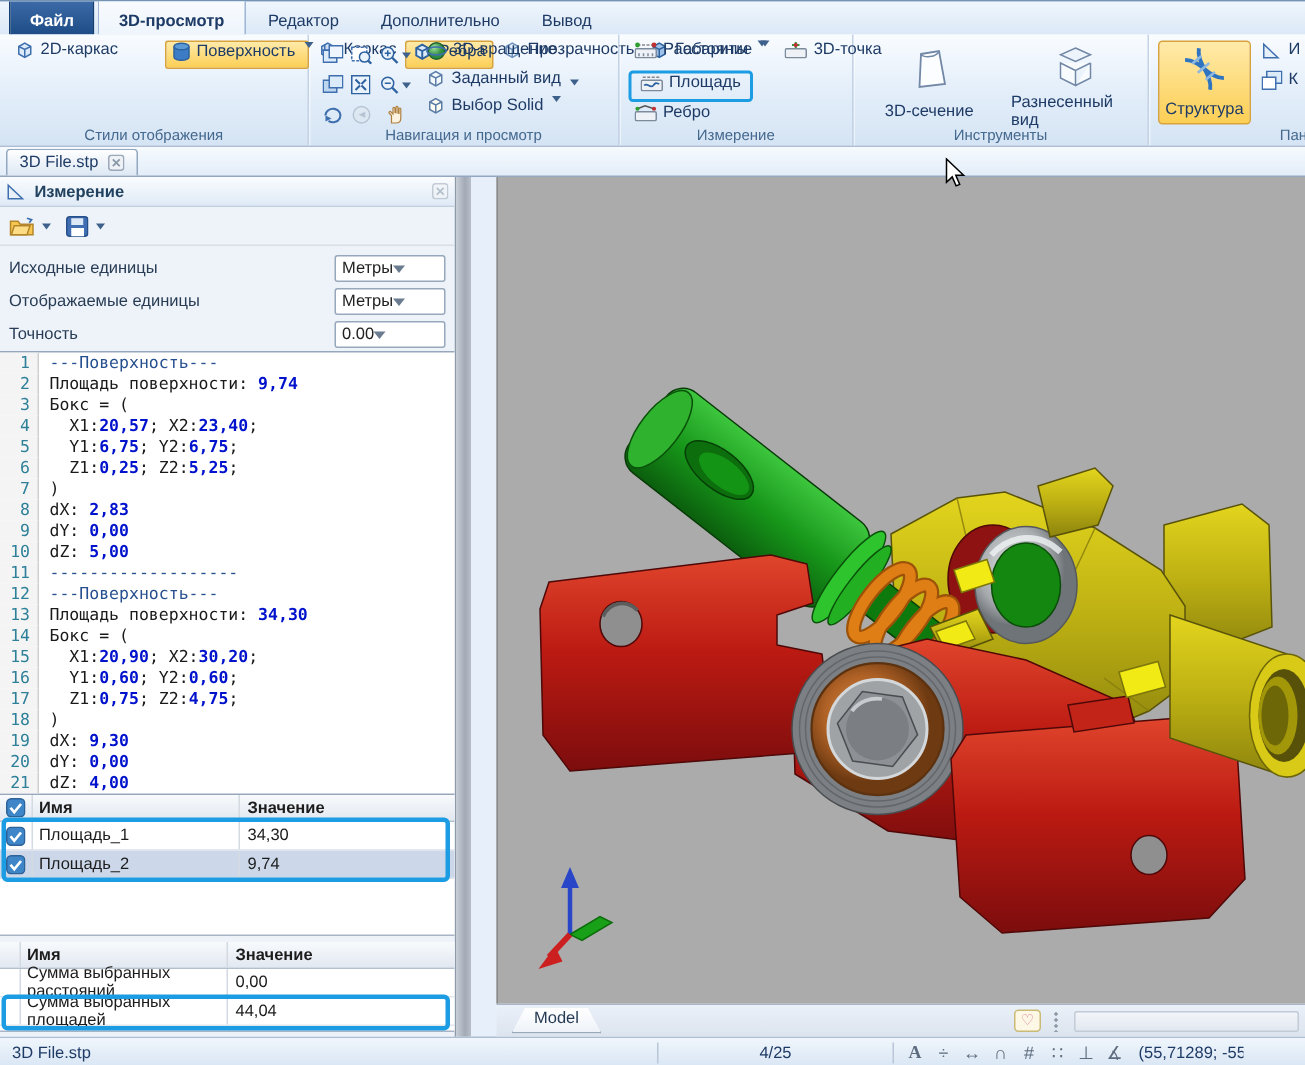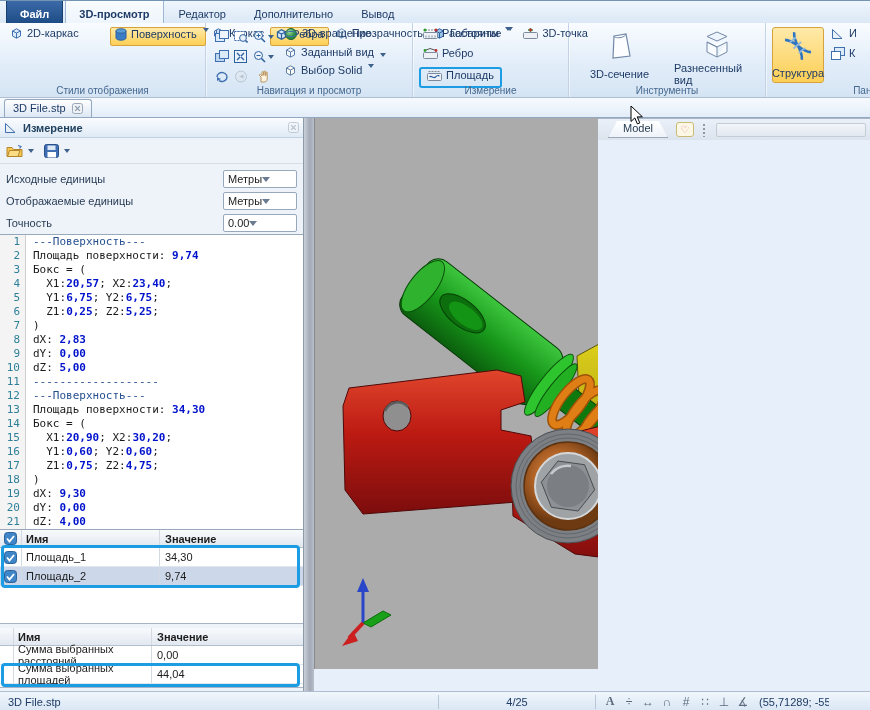--- a/index.html
+++ b/index.html
@@ -21,21 +21,21 @@
   .rgroup{position:relative;flex:0 0 auto;padding:4px 4px 15px 6px;border-right:1px solid #c3d2e4;box-shadow:1px 0 0 #ffffff80;}
   .rlabel{position:absolute;left:0;right:0;bottom:1px;text-align:center;font-size:10px;color:#44688e;white-space:nowrap;}
   .rbtn{display:flex;align-items:flex-start;gap:4px;height:19px;padding:0 4px;border-radius:2px;white-space:nowrap;color:#1e3b66;}
   .rbtn.orange{background:linear-gradient(#ffeaa9,#fccf55);border:1px solid #d8a33c;}
   .dd{width:0;height:0;border-left:3px solid transparent;border-right:3px solid transparent;border-top:4px solid #3e618c;margin-left:2px;flex:0 0 auto;}
   .grid2{display:grid;grid-template-columns:102px 96px;grid-auto-rows:19px;row-gap:1px;column-gap:2px;grid-auto-flow:column;}
   .navgrid{display:grid;grid-template-columns:19px 19px 26px;grid-auto-rows:19px;row-gap:1px;align-items:center;}
   .nic{display:flex;align-items:center;justify-content:center;height:18px;}
   .navbtns{display:flex;flex-direction:column;gap:1px;margin-left:4px;}
   .bigbtn{width:90px;height:56px;display:flex;flex-direction:column;align-items:center;justify-content:space-between;padding:3px 2px;border-radius:3px;}
-  .bigbtn.orange{width:52px;background:linear-gradient(#ffeaa9,#fccf55);border:1px solid #d8a33c;}
+  .bigbtn.orange{width:62px;background:linear-gradient(#ffeaa9,#fccf55);border:1px solid #d8a33c;}
   .bluewrap{border:2px solid #1b9ce3;border-radius:3px;padding:0 2px;display:inline-flex;}
   .panelcol{display:flex;flex-direction:column;gap:1px;margin-left:3px;}
   
   .doctabs{height:20px;background:linear-gradient(#f6fafe,#e3edf8);border-bottom:1px solid #93a8c0;
            display:flex;align-items:flex-end;padding-left:4px;}
   .doctab{display:flex;align-items:center;gap:6px;padding:2px 8px 3px;background:linear-gradient(#fefefe,#dde8f4);
           border:1px solid #93a8c0;border-bottom:none;border-radius:3px 3px 0 0;}
   
   .main{display:flex;height:573px;}
   .panel{position:relative;width:303px;flex:0 0 303px;background:#eef3f9;display:flex;flex-direction:column;}
@@ -65,21 +65,21 @@
   .tr.th{height:18px;background:linear-gradient(#f8fafc,#e2e8f1);border-bottom:1px solid #b4bfcc;font-weight:bold;color:#1c1c1c;}
   .c0{flex:0 0 22px;display:flex;align-items:center;justify-content:center;border-right:1px solid #d4dae2;height:100%;}
   .c0s{flex:0 0 14px;border-right:1px solid #d4dae2;height:100%;}
   .c1{flex:0 0 138px;padding-left:4px;border-right:1px solid #d4dae2;height:100%;display:flex;align-items:center;color:#1c1c1c;}
   .c2{flex:1;padding-left:5px;height:100%;display:flex;align-items:center;color:#1c1c1c;}
   .tr.sel{background:#ccd8ea;}
   .callout{position:absolute;left:1px;width:299px;border:3px solid #1b9ce3;border-radius:4px;pointer-events:none;}
   
   .splitter{flex:0 0 11px;background:linear-gradient(90deg,#c9cfd8,#a2aab6 60%,#b8bfc9);border-left:1px solid #8f9aa8;}
   
-  .vpcol{flex:1;display:flex;flex-direction:row;min-width:0;}
+  .vpcol{flex:1;display:flex;flex-direction:column;min-width:0;margin-left:17px;}
   .viewport{position:relative;height:551px;background:#ababab;border-left:1px solid #8a8a8a;overflow:hidden;}
   .modeltabs{height:22px;background:linear-gradient(#eaf0f8,#dce4ee);border-top:1px solid #aab6c6;
              display:flex;align-items:center;padding-left:10px;gap:8px;}
   .modeltab{background:linear-gradient(#ffffff,#eef3f9);border:1px solid #9aa8ba;border-top:none;height:17px;
             padding:1px 14px 0;clip-path:polygon(9px 0,calc(100% - 9px) 0,100% 100%,0 100%);color:#253a52;}
   .heartbtn{margin-left:auto;width:18px;height:15px;border:1px solid #c9ba74;border-radius:3px;background:#fdf8e6;
             display:flex;align-items:center;justify-content:center;color:#e07f9a;font-size:10px;line-height:1;}
   .gripdots{width:4px;height:14px;margin-right:2px;background-image:radial-gradient(#8d99a8 1px,transparent 1.2px);background-size:4px 4px;}
   .mtrack{flex:0 0 150px;height:14px;background:linear-gradient(#f2f5f9,#e2e8f0);border:1px solid #c2cbd6;border-radius:2px;margin-right:4px;}
   
@@ -292,45 +292,45 @@
               <svg width="15" height="12">
                 <rect x="0.5" y="5.5" width="14" height="6" rx="1" fill="#eef2f7" stroke="#7c8b9c"></rect>
                 <path d="M7.5 1v4M5 3h5" stroke="#3f8f3f" stroke-width="1.4"></path>
                 <circle cx="7.5" cy="3" r="1.4" fill="#c03030"></circle>
               </svg>
             </span>
           <span>3D-точка</span>
         </div>
       </div>
       <div style="display:flex;margin-top:1px">
-        <div class="rbtn">
-          <span>
-              <svg width="15" height="12">
-                <rect x="0.5" y="5.5" width="14" height="6" rx="1" fill="#eef2f7" stroke="#7c8b9c"></rect>
-                <path d="M2 3.5l5-2 6 2" fill="none" stroke="#555"></path>
-                <circle cx="2" cy="3.5" r="1.4" fill="#2f9e2f"></circle>
-                <circle cx="13" cy="3.5" r="1.4" fill="#c03030"></circle>
-              </svg>
-            </span>
-          <span>Ребро</span>
-        </div>
-      </div>
-      <div style="display:flex;margin-top:1px">
         <span class="bluewrap">
           <div class="rbtn" style="height:17px">
             <span>
                 <svg width="15" height="12">
                   <rect x="0.5" y="4.5" width="14" height="7" rx="1" fill="#eef2f7" stroke="#7c8b9c"></rect>
                   <path d="M2.5 8c2-2.4 4 2.4 6 0s2-1.6 4-1" fill="none" stroke="#2d62a0" stroke-width="1.2"></path>
                   <path d="M1.5 2.5h12" stroke="#888" stroke-dasharray="2 1"></path>
                 </svg>
               </span>
             <span>Площадь</span>
           </div>
         </span>
+      </div>
+      <div style="display:flex;margin-top:1px">
+        <div class="rbtn">
+          <span>
+              <svg width="15" height="12">
+                <rect x="0.5" y="5.5" width="14" height="6" rx="1" fill="#eef2f7" stroke="#7c8b9c"></rect>
+                <path d="M2 3.5l5-2 6 2" fill="none" stroke="#555"></path>
+                <circle cx="2" cy="3.5" r="1.4" fill="#2f9e2f"></circle>
+                <circle cx="13" cy="3.5" r="1.4" fill="#c03030"></circle>
+              </svg>
+            </span>
+          <span>Ребро</span>
+        </div>
       </div>
       <div class="rlabel">Измерение</div>
     </div>
 
     <div class="rgroup" style="width:197px;display:flex;gap:8px;justify-content:center">
       <div class="bigbtn">
         <span>
             <svg width="26" height="32">
               <path d="M7 6L19 4l4 22-17 2z" fill="#fbfdff" stroke="#7288a6" stroke-width="1.2"></path>
               <path d="M7 6c0 1.2 2.7 2 6 1.7S19 5.2 19 4" fill="none" stroke="#7288a6"></path>

